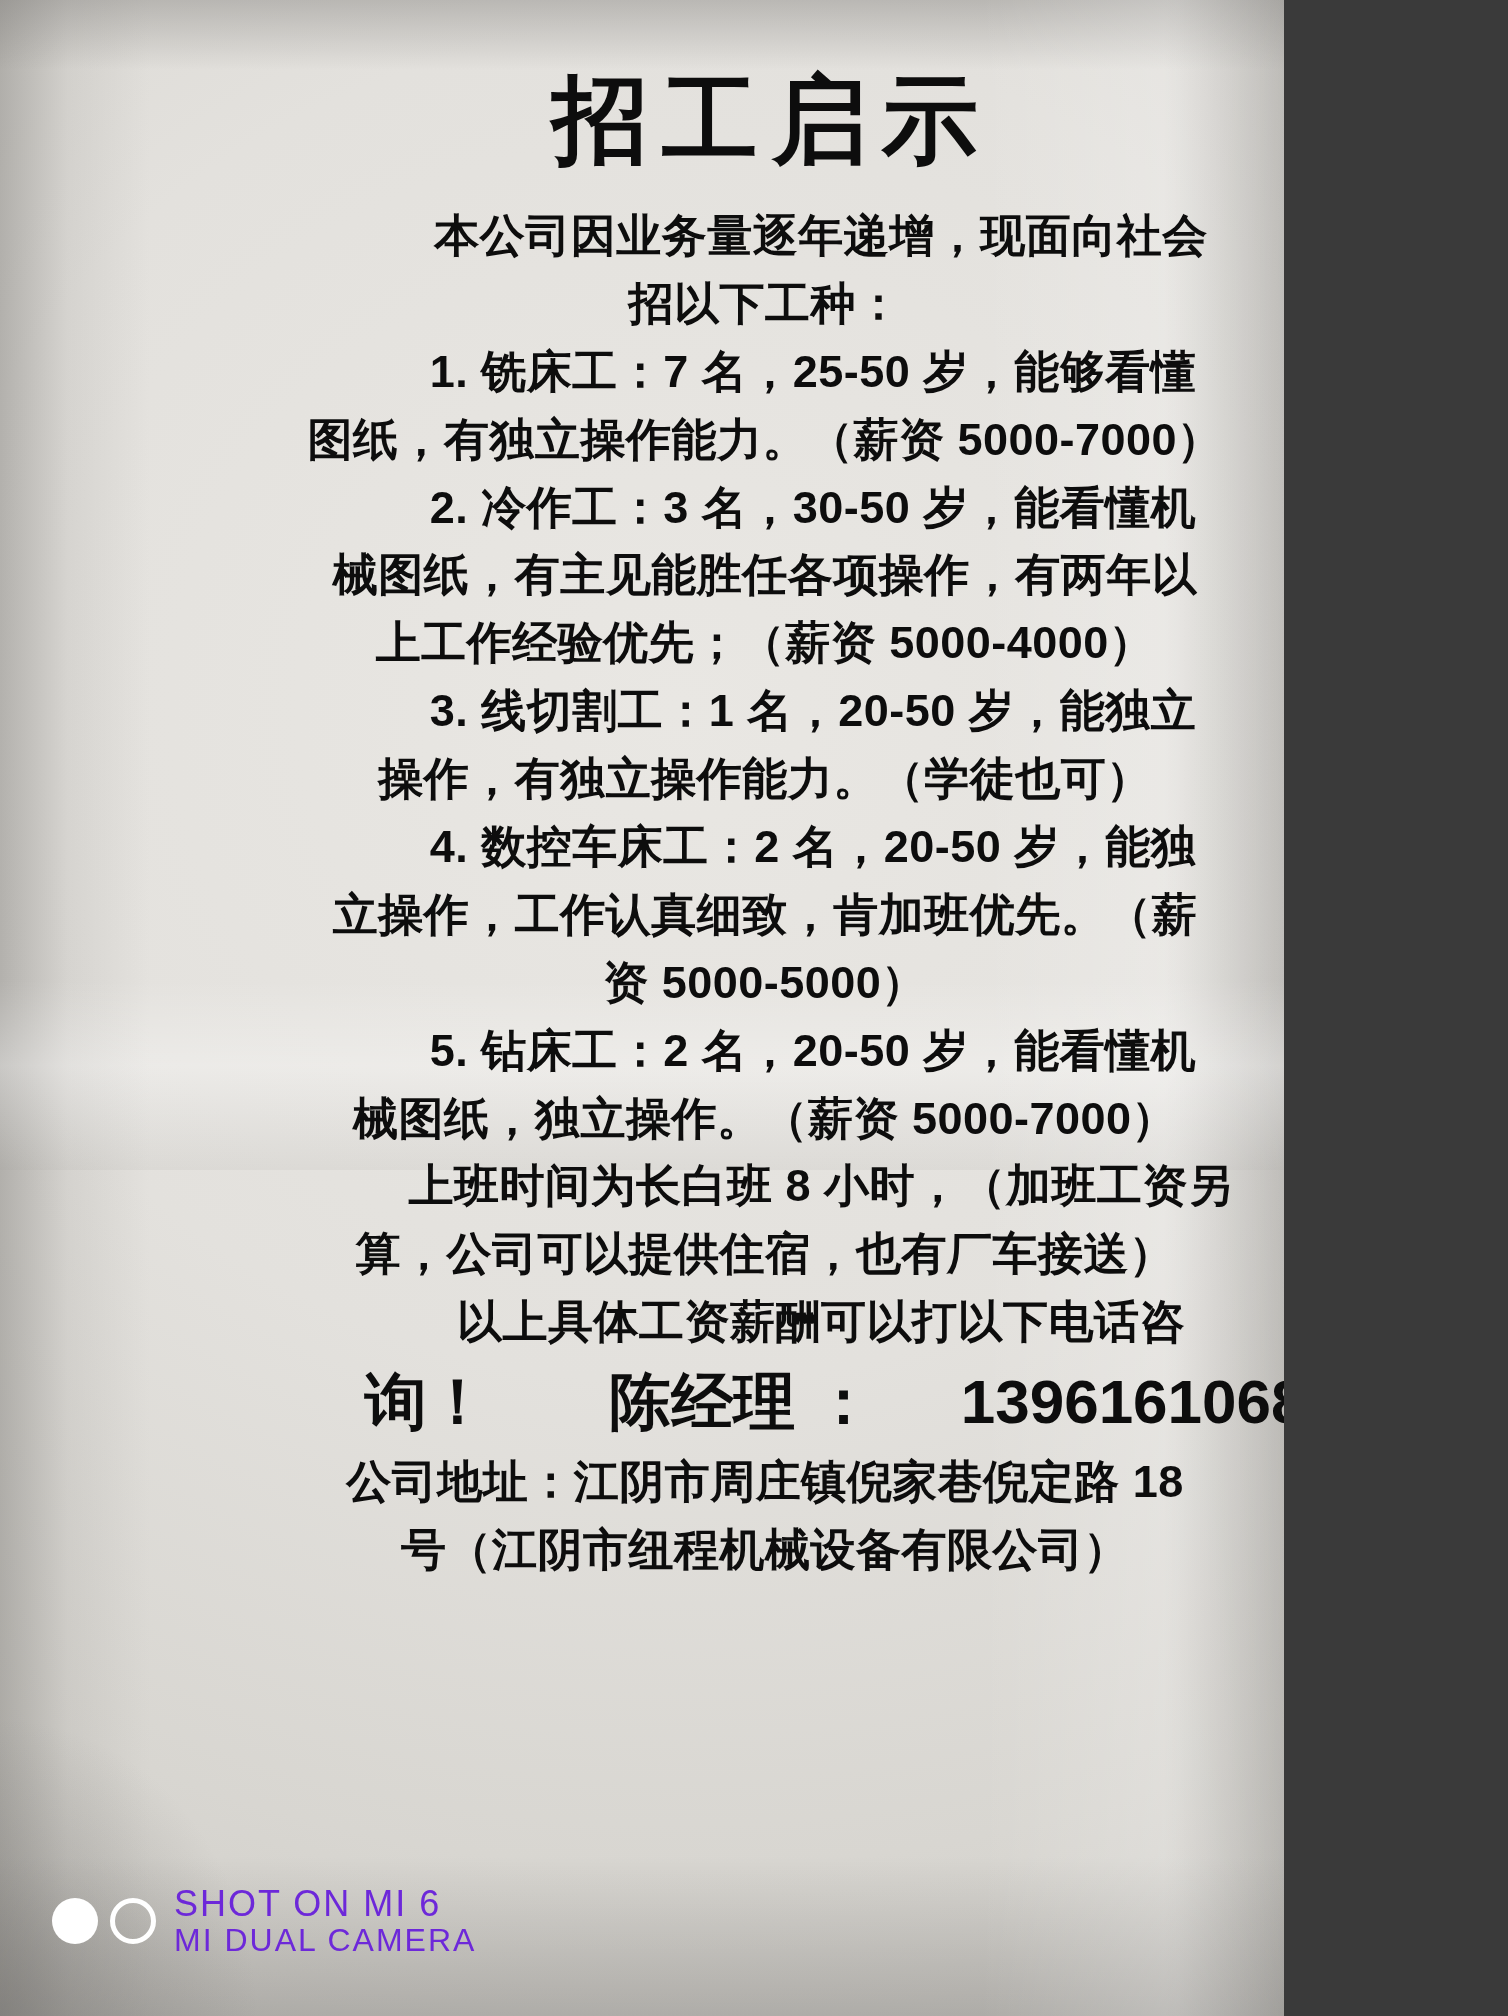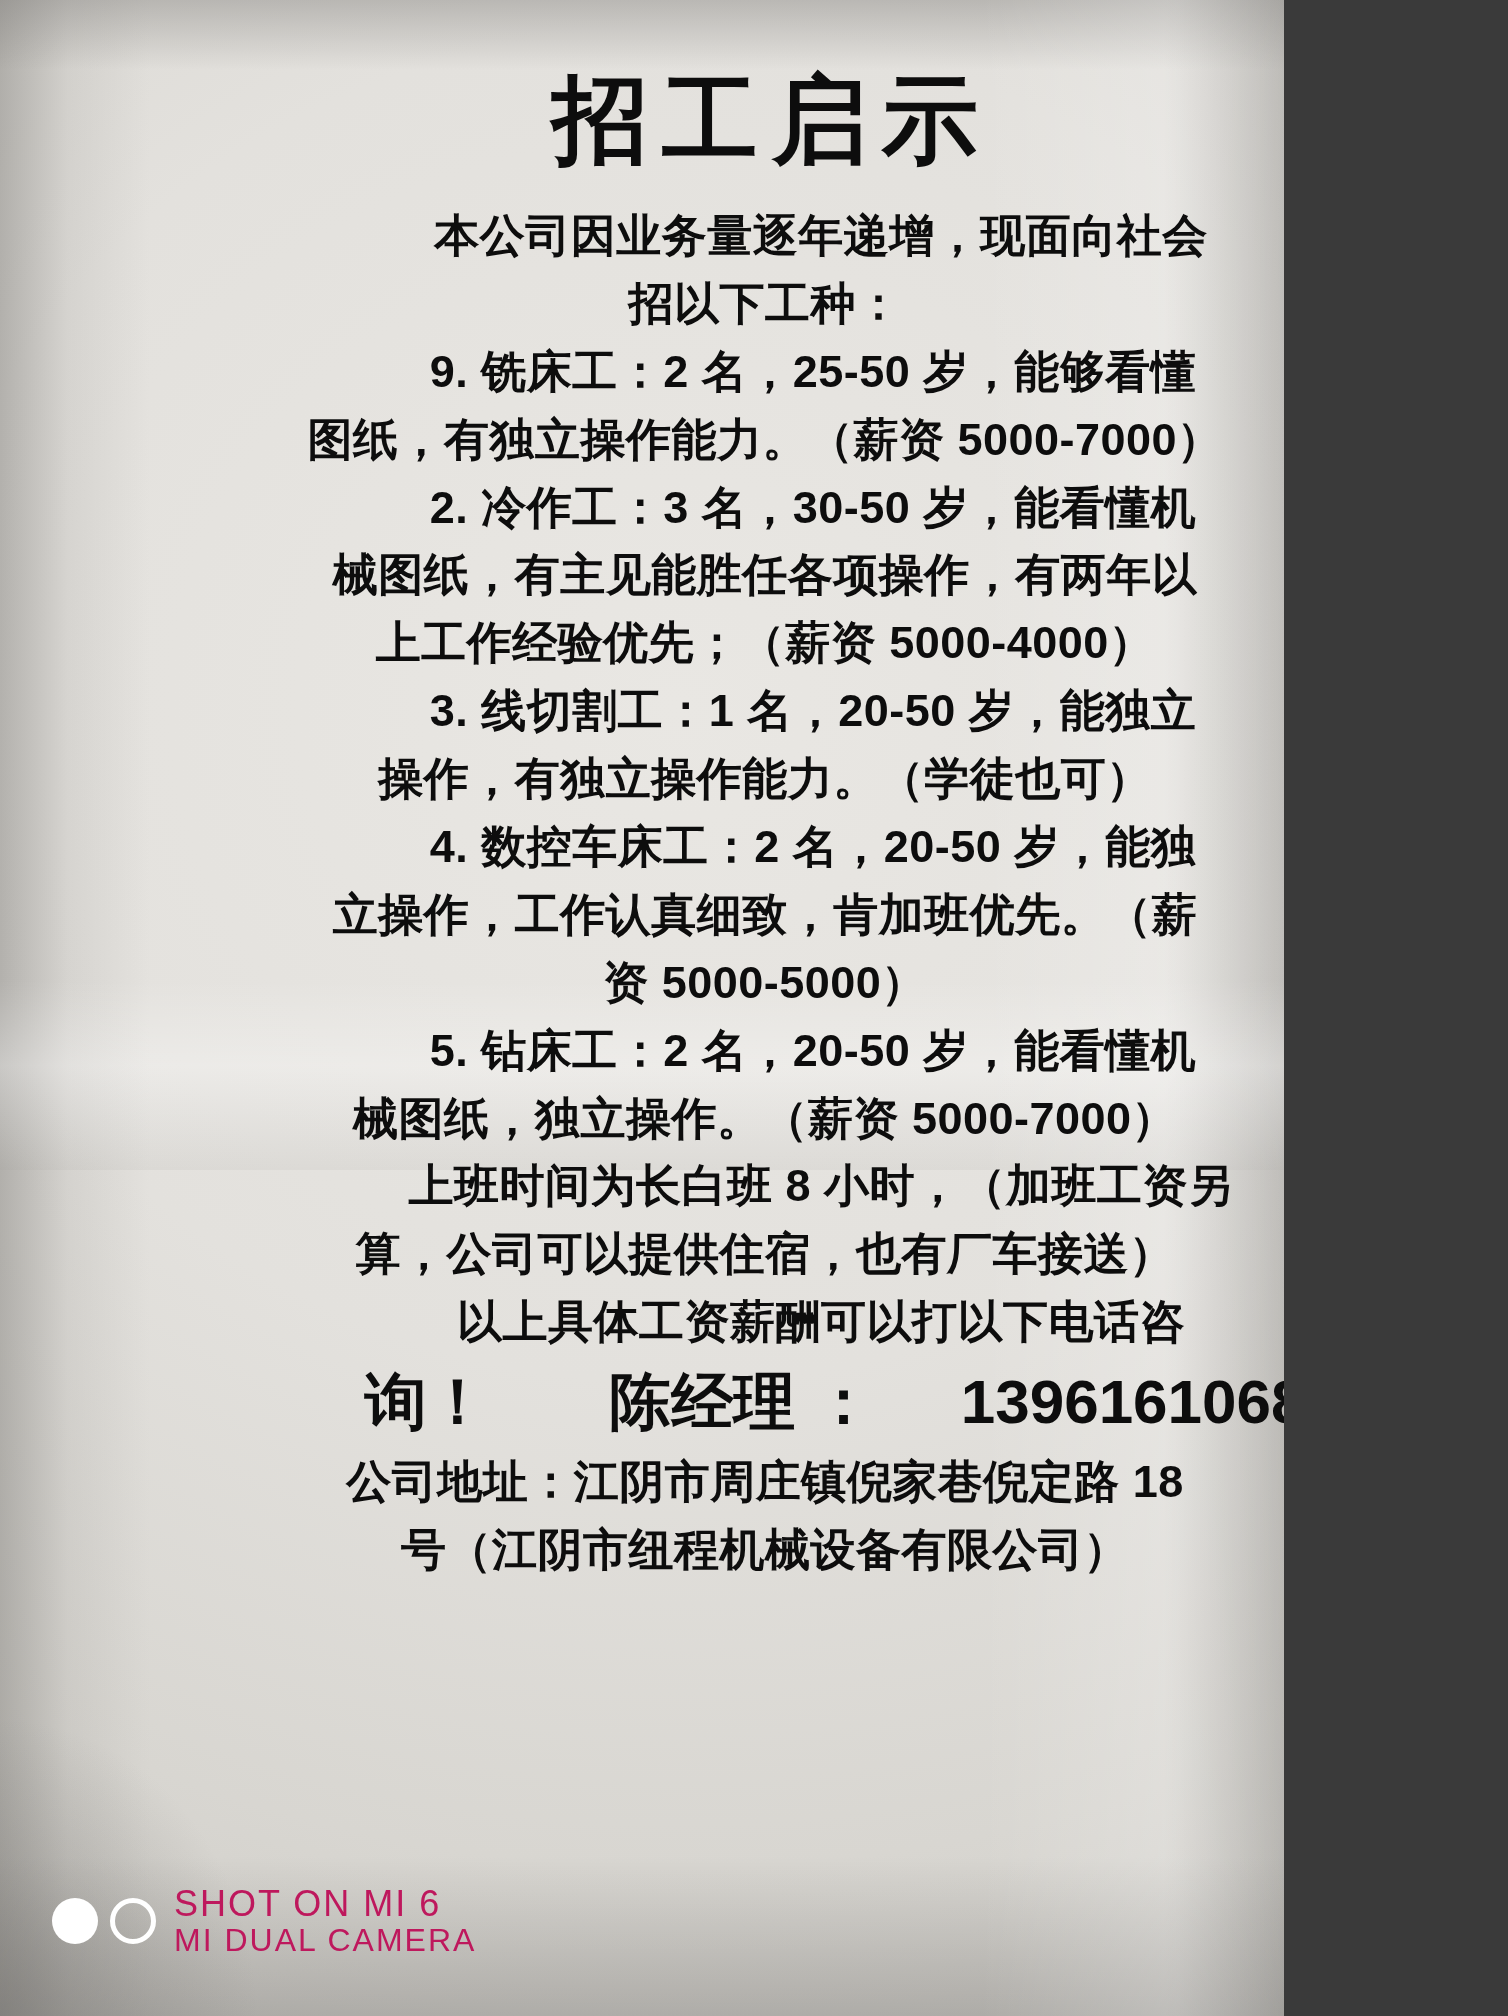--- a/index.html
+++ b/index.html
@@ -113,21 +113,21 @@
   .dot-ring {
     width: 46px; height: 46px;
     border-radius: 50%;
     border: 5px solid #ffffff;
     box-sizing: border-box;
   }
   .wm-text {
     display: flex;
     flex-direction: column;
     line-height: 1.08;
-    color: #be185d;
+    color: #6d28d9;
     font-family: "Liberation Sans", "DejaVu Sans", sans-serif;
     font-weight: 500;
   }
   .wm-line1 { font-size: 36px; letter-spacing: 2px; }
   .wm-line2 { font-size: 32px; letter-spacing: 2px; }
 </style>
 </head>
 <body>
 
 <div id="page">
@@ -140,21 +140,21 @@
   <div class="shade crease2"></div>
   <div class="shade cornerbl"></div>
 
   <div id="content">
 
     <h1 class="title">招工启示</h1>
 
     <p class="para indent">本公司因业务量逐年递增，现面向社会</p>
     <p class="para">招以下工种：</p>
 
-    <p class="para indent-item">9.  铣床工：2 名，25-50 岁，能够看懂</p>
+    <p class="para indent-item">1.  铣床工：7 名，25-50 岁，能够看懂</p>
     <p class="para">图纸，有独立操作能力。（薪资 5000-7000）</p>
 
     <p class="para indent-item">2.  冷作工：3 名，30-50 岁，能看懂机</p>
     <p class="para">械图纸，有主见能胜任各项操作，有两年以</p>
     <p class="para">上工作经验优先；（薪资 5000-4000）</p>
 
     <p class="para indent-item">3.  线切割工：1 名，20-50 岁，能独立</p>
     <p class="para">操作，有独立操作能力。（学徒也可）</p>
 
     <p class="para indent-item">4.  数控车床工：2 名，20-50 岁，能独</p>

